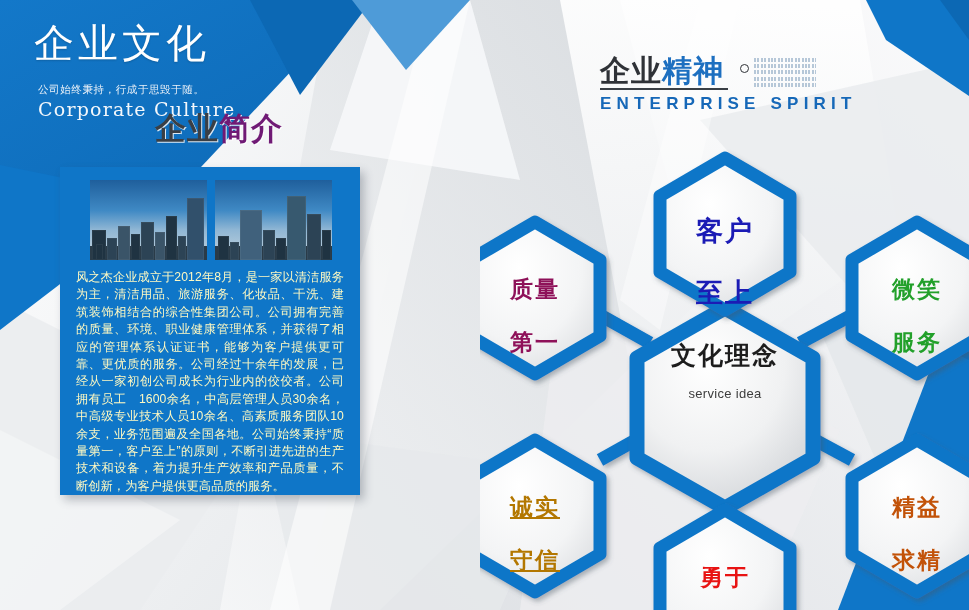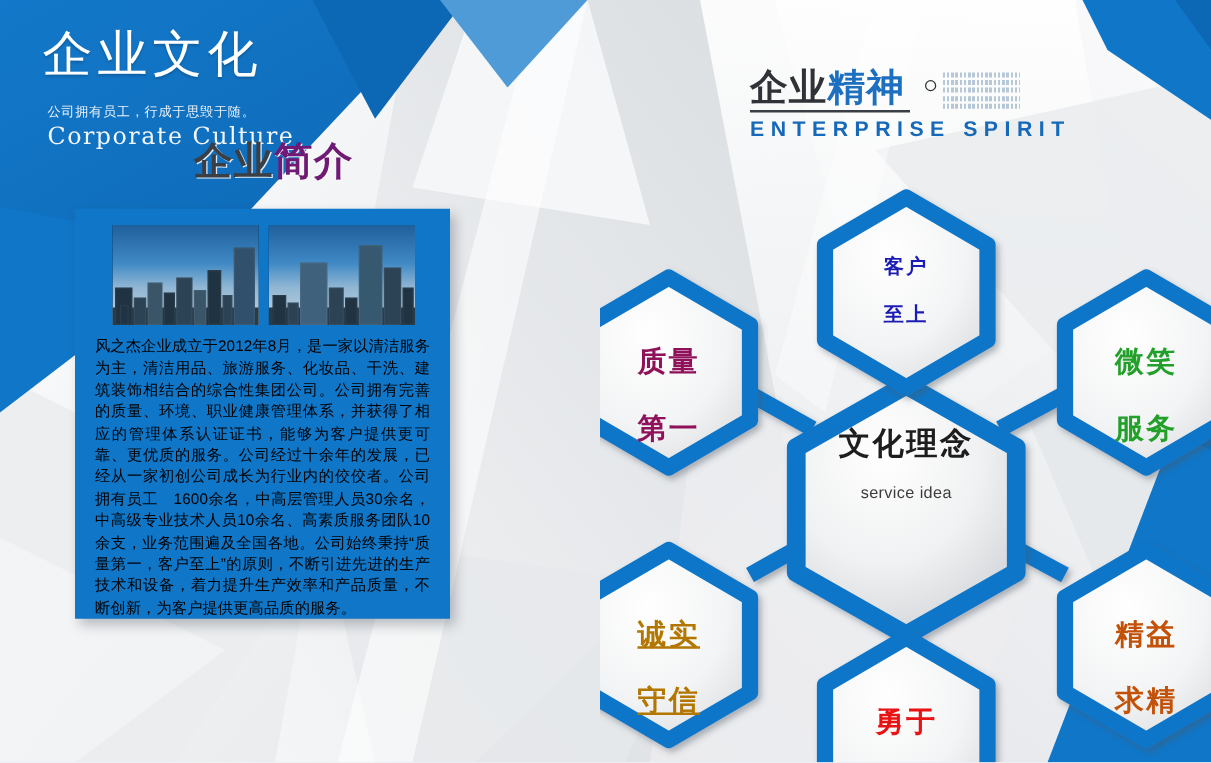--- a/index.html
+++ b/index.html
@@ -44,21 +44,21 @@
   #profile-photos{position:absolute;left:30px;top:13px;width:242px;height:80px;display:flex;gap:8px;}
   .photo{width:117px;height:80px;position:relative;overflow:hidden;background:#13314e;}
   .photo .sky{position:absolute;inset:0;background:linear-gradient(#1f5f9c 0%,#3f89c4 38%,#8fb6d4 62%,#c8d6df 100%);}
   .photo .bld{position:absolute;bottom:0;background:#2c4355;box-shadow:inset 0 0 0 1px rgba(255,255,255,.05);}
   .photo .bld.l{background:#3a5468;}
   .photo .bld.d{background:#1f3342;}
   .photo .gnd{position:absolute;left:0;right:0;bottom:0;height:14px;background:#2a3b48;}
 
   #profile-text{
     position:absolute;left:16px;top:102px;width:268px;
-    font-size:12.2px;line-height:17.4px;color:#000000;
+    font-size:12.2px;line-height:17.4px;color:#fef9c3;
     text-align:justify;text-justify:inter-character;
     letter-spacing:.1px;
   }
 
   
   .spirit-cn{position:absolute;left:600px;top:56px;font-size:30px;font-weight:700;letter-spacing:1px;line-height:1;white-space:nowrap;}
   .spirit-cn .k{color:#2f3237;}
   .spirit-cn .b{color:#1d6fc0;}
   .spirit-rule{position:absolute;left:600px;top:88px;width:128px;height:2px;background:#3a3f45;}
   .spirit-en{position:absolute;left:600px;top:94px;font-size:17px;font-weight:700;letter-spacing:5.2px;color:#1668b8;white-space:nowrap;}
@@ -130,21 +130,21 @@
 
     <polygon points="866,0 969,0 969,96 886,40" fill="#0f76c8"></polygon>
     <polygon points="940,0 969,0 969,40" fill="#0c68b4"></polygon>
 
     <polygon points="969,268 969,610 838,610" fill="#0f76c8"></polygon>
     <polygon points="969,268 969,360 905,330" fill="#0c68b4" opacity=".65"></polygon>
   </svg>
 
   <div class="hdr-cn">企业文化</div>
   <div class="hdr-en">Corporate Culture</div>
-  <div class="hdr-sub">公司拥有员工，行成于思毁于随。</div>
+  <div class="hdr-sub">公司始终秉持，行成于思毁于随。</div>
 
   <div class="sec-title">
     <span class="dark">企业</span><span class="blue">简介</span>
   </div>
 
   <div id="profile-card">
 
     <div id="profile-photos">
       <div class="photo">
         <div class="sky"></div>
@@ -227,21 +227,21 @@
       <polygon points="437,330 502,368 502,444 437,482 372,444 372,368" fill="url(#hxFill)" stroke="#0f76c8" stroke-width="13" stroke-linejoin="round" filter="url(#hxShadow)"></polygon>
       <polygon points="245,400 310,438 310,514 245,552 180,514 180,438" fill="url(#hxFill)" stroke="#0f76c8" stroke-width="13" stroke-linejoin="round" filter="url(#hxShadow)"></polygon>
     </svg>
 
     
     <div class="hx-label" style="left:148px;top:215px;width:194px;">
       <div style="font-size: 25px; letter-spacing: 2px; color: rgb(29, 29, 29); text-align: center;">文化理念</div>
       <div style="font-size: 13px; font-weight: 400; letter-spacing: 0.3px; color: rgb(60, 60, 60);">service idea</div>
     </div>
 
-    <div class="hx-label" style="left: 180px; top: 78px; width: 130px; font-size: 16px; letter-spacing: 2px; color: rgb(27, 27, 181);">
+    <div class="hx-label" style="left: 180px; top: 78px; width: 130px; font-size: 27px; letter-spacing: 2px; color: rgb(27, 27, 181);">
       <div>客户</div>
       <div style="margin-top:4px;">至上</div>
     </div>
 
     <div class="hx-label" style="left: -10px; top: 142px; width: 130px; font-size: 23px; letter-spacing: 2px; color: rgb(142, 17, 89);">
       <div>质量</div>
       <div style="margin-top:4px;">第一</div>
     </div>
 
     <div class="hx-label" style="left: 372px; top: 142px; width: 130px; font-size: 23px; letter-spacing: 2px; color: rgb(34, 160, 42);">

